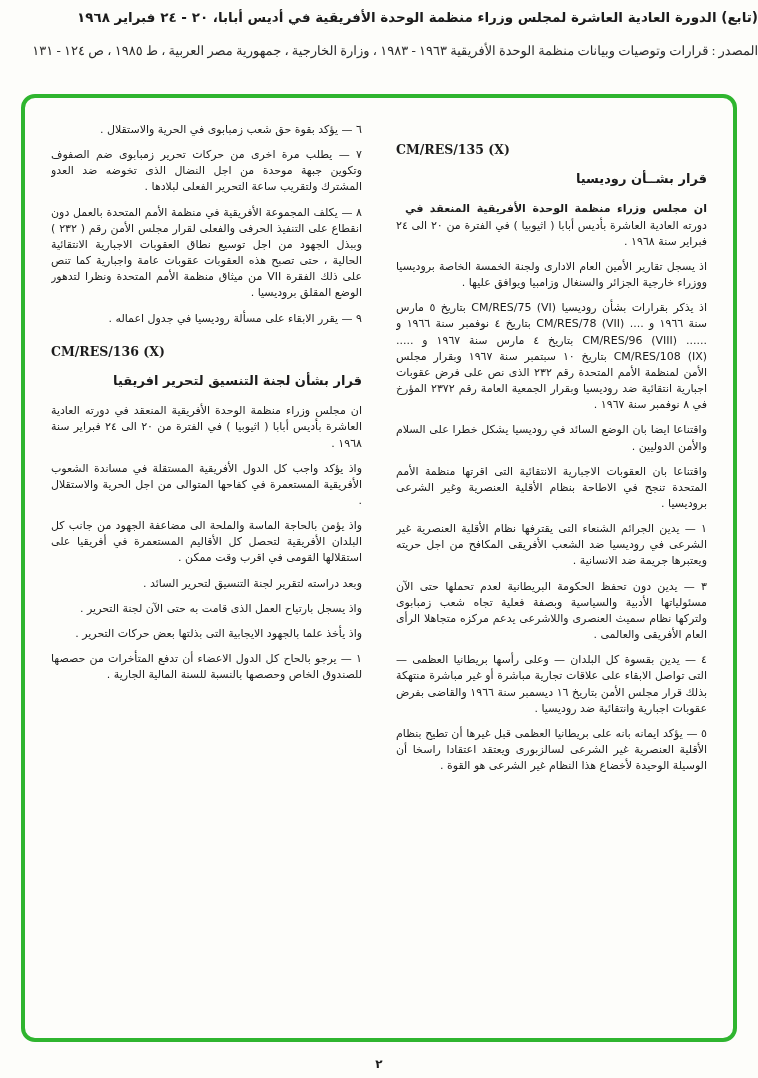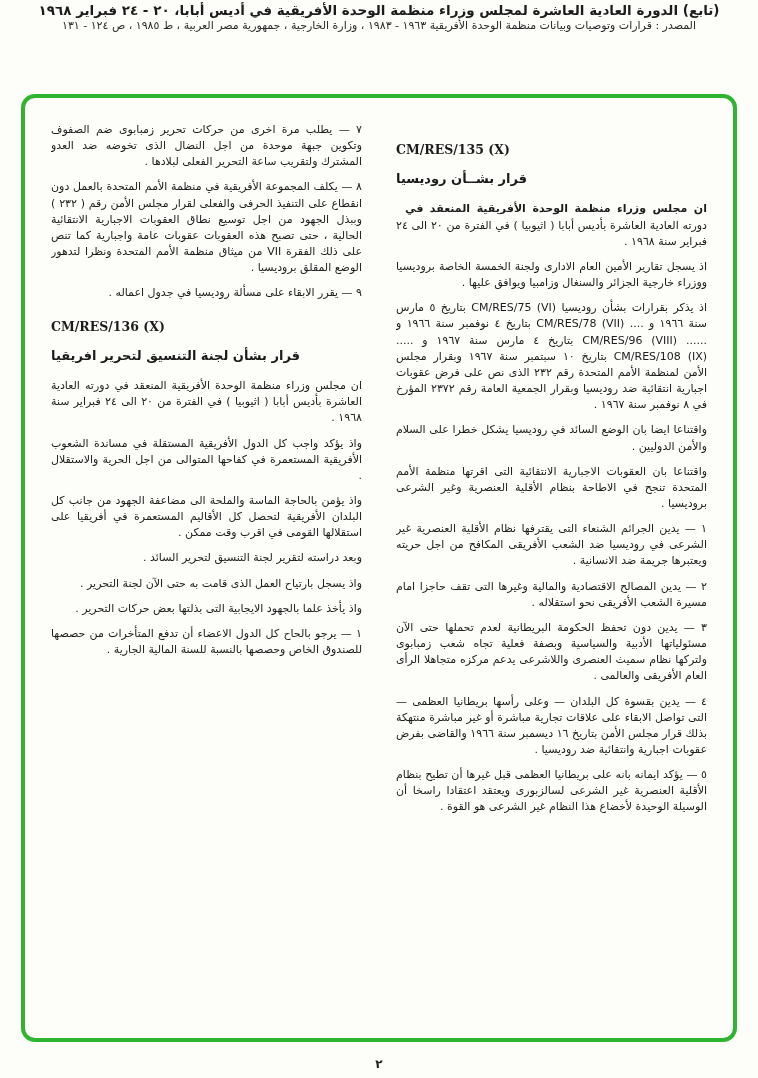--- a/index.html
+++ b/index.html
@@ -12,32 +12,33 @@
     color:#1c1c1c;
   }
   .page {
     position:relative;
     width:758px; height:1078px;
     background:#fdfdfa;
     overflow:hidden;
   }
   .page-header {
     direction:rtl;
-    text-align:center;
-    padding-top:2px;
+    text-align:right;
+    padding-top:9px;
   }
   .page-header .main-line {
     font-weight:bold;
     font-size:13.5px;
     letter-spacing:0;
   }
   .page-header .source-line {
-    margin-top:1px;
-    font-size:11px;
+    margin-top:18px;
+    font-size:13px;
     color:#2a2a2a;
+    font-family:Liberation Serif, serif;
   }
   .frame {
     position:absolute;
     left:21px; right:21px;
     top:94px; bottom:36px;
     border:4.5px solid var(--green);
     border-radius:14px;
     padding:24px 26px 18px 26px;
     overflow:hidden;
     background:#fdfdfa;
@@ -60,21 +61,21 @@
   .doc-id {
     direction:ltr;
     text-align:left;
     font-weight:bold;
     font-size:12.5px;
     margin:19px 0 10px 0;
     font-family:"DejaVu Serif", serif;
   }
   .doc-id.spaced { margin-top:16px; }
   .res-title {
-    text-align:left;
+    text-align:right;
     font-weight:bold;
     font-size:13px;
     margin:0 0 13px 0;
   }
   .b { font-weight:bold;margin-left:9px; }
   p.bold { font-weight:normal; }
   .page-number {
     position:absolute;
     bottom:7px; left:0; right:0;
     text-align:center;
@@ -97,27 +98,27 @@
 
       <div class="col">
         <div class="doc-id">CM/RES/135 (X)</div>
         <h2 class="res-title">قرار بشــأن روديسيا</h2>
         <p><span class="b">ان مجلس وزراء منظمة الوحدة الأفريقية المنعقد في</span> <span>دورته العادية العاشرة بأديس أبابا ( اثيوبيا ) في الفترة من ٢٠ الى ٢٤ فبراير سنة ١٩٦٨ .</span></p>
         <p>اذ يسجل تقارير الأمين العام الادارى ولجنة الخمسة الخاصة بروديسيا ووزراء خارجية الجزائر والسنغال وزامبيا ويوافق عليها .</p>
         <p>اذ يذكر بقرارات بشأن روديسيا CM/RES/75 (VI) بتاريخ ٥ مارس سنة ١٩٦٦ و .... CM/RES/78 (VII) بتاريخ ٤ نوفمبر سنة ١٩٦٦ و ...... CM/RES/96 (VIII) بتاريخ ٤ مارس سنة ١٩٦٧ و ..... CM/RES/108 (IX) بتاريخ ١٠ سبتمبر سنة ١٩٦٧ وبقرار مجلس الأمن لمنظمة الأمم المتحدة رقم ٢٣٢ الذى نص على فرض عقوبات اجبارية انتقائية ضد روديسيا وبقرار الجمعية العامة رقم ٢٣٧٢ المؤرخ في ٨ نوفمبر سنة ١٩٦٧ .</p>
         <p>واقتناعا ايضا بان الوضع السائد في روديسيا يشكل خطرا على السلام والأمن الدوليين .</p>
         <p>واقتناعا بان العقوبات الاجبارية الانتقائية التى اقرتها منظمة الأمم المتحدة تنجح في الاطاحة بنظام الأقلية العنصرية وغير الشرعى بروديسيا .</p>
         <p>١ — يدين الجرائم الشنعاء التى يقترفها نظام الأقلية العنصرية غير الشرعى في روديسيا ضد الشعب الأفريقى المكافح من اجل حريته ويعتبرها جريمة ضد الانسانية .</p>
-        <p>٢ — يدين المصالح الاقتصادية والمالية وغيرها التى تقف حاجزا امام مسيرة الشعب الأفريقى نحو استقلاله .</p>
         <p>٣ — يدين دون تحفظ الحكومة البريطانية لعدم تحملها حتى الآن مسئولياتها الأدبية والسياسية وبصفة فعلية تجاه شعب زمبابوى ولتركها نظام سميث العنصرى واللاشرعى يدعم مركزه متجاهلا الرأى العام الأفريقى والعالمى .</p>
         <p>٤ — يدين بقسوة كل البلدان — وعلى رأسها بريطانيا العظمى — التى تواصل الابقاء على علاقات تجارية مباشرة أو غير مباشرة منتهكة بذلك قرار مجلس الأمن بتاريخ ١٦ ديسمبر سنة ١٩٦٦ والقاضى بفرض عقوبات اجبارية وانتقائية ضد روديسيا .</p>
         <p class="bold">٥ — يؤكد ايمانه بانه على بريطانيا العظمى قبل غيرها أن تطيح بنظام الأقلية العنصرية غير الشرعى لسالزبورى ويعتقد اعتقادا راسخا أن الوسيلة الوحيدة لأخضاع هذا النظام غير الشرعى هو القوة .</p>
       </div>
 
       <div class="col">
+        <p>٦ — يؤكد بقوة حق شعب زمبابوى في الحرية والاستقلال .</p>
         <p>٧ — يطلب مرة اخرى من حركات تحرير زمبابوى ضم الصفوف وتكوين جبهة موحدة من اجل النضال الذى تخوضه ضد العدو المشترك ولتقريب ساعة التحرير الفعلى لبلادها .</p>
         <p>٨ — يكلف المجموعة الأفريقية في منظمة الأمم المتحدة بالعمل دون انقطاع على التنفيذ الحرفى والفعلى لقرار مجلس الأمن رقم ( ٢٣٢ ) وببذل الجهود من اجل توسيع نطاق العقوبات الاجبارية الانتقائية الحالية ، حتى تصبح هذه العقوبات عقوبات عامة واجبارية كما تنص على ذلك الفقرة VII من ميثاق منظمة الأمم المتحدة ونظرا لتدهور الوضع المقلق بروديسيا .</p>
         <p>٩ — يقرر الابقاء على مسألة روديسيا في جدول اعماله .</p>
         <div class="doc-id spaced">CM/RES/136 (X)</div>
         <h2 class="res-title">قرار بشأن لجنة التنسيق لتحرير افريقيا</h2>
         <p>ان مجلس وزراء منظمة الوحدة الأفريقية المنعقد في دورته العادية العاشرة بأديس أبابا ( اثيوبيا ) في الفترة من ٢٠ الى ٢٤ فبراير سنة ١٩٦٨ .</p>
         <p>واذ يؤكد واجب كل الدول الأفريقية المستقلة في مساندة الشعوب الأفريقية المستعمرة في كفاحها المتوالى من اجل الحرية والاستقلال .</p>
         <p>واذ يؤمن بالحاجة الماسة والملحة الى مضاعفة الجهود من جانب كل البلدان الأفريقية لتحصل كل الأقاليم المستعمرة في أفريقيا على استقلالها القومى في اقرب وقت ممكن .</p>
         <p>وبعد دراسته لتقرير لجنة التنسيق لتحرير السائد .</p>
         <p>واذ يسجل بارتياح العمل الذى قامت به حتى الآن لجنة التحرير .</p>

